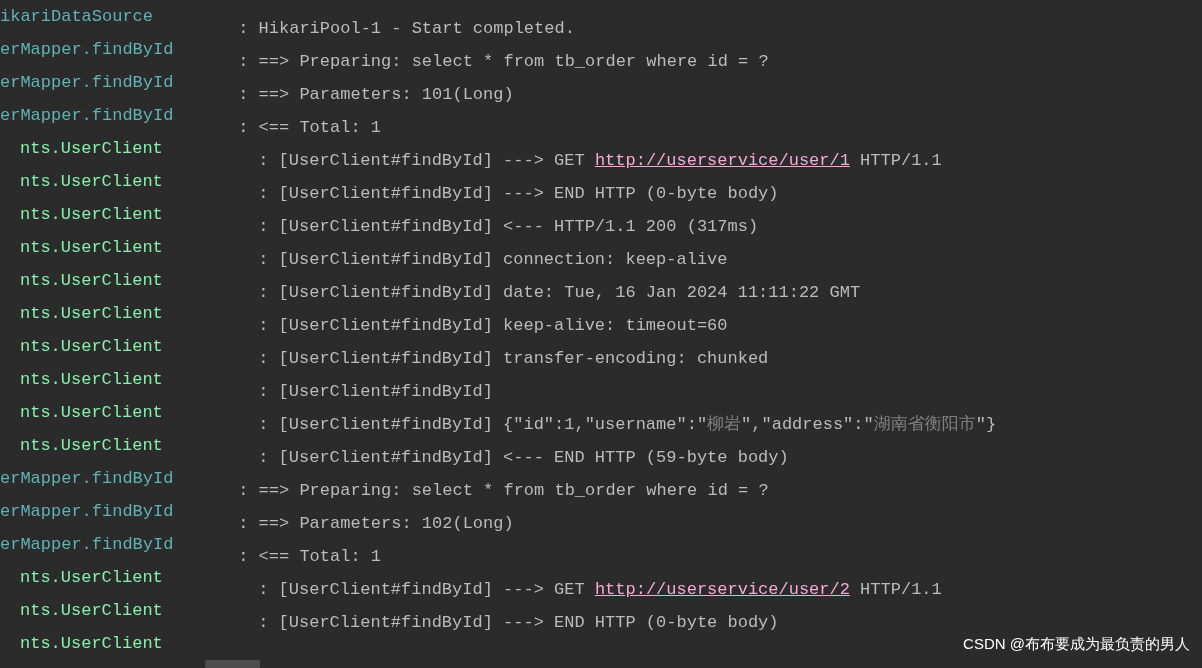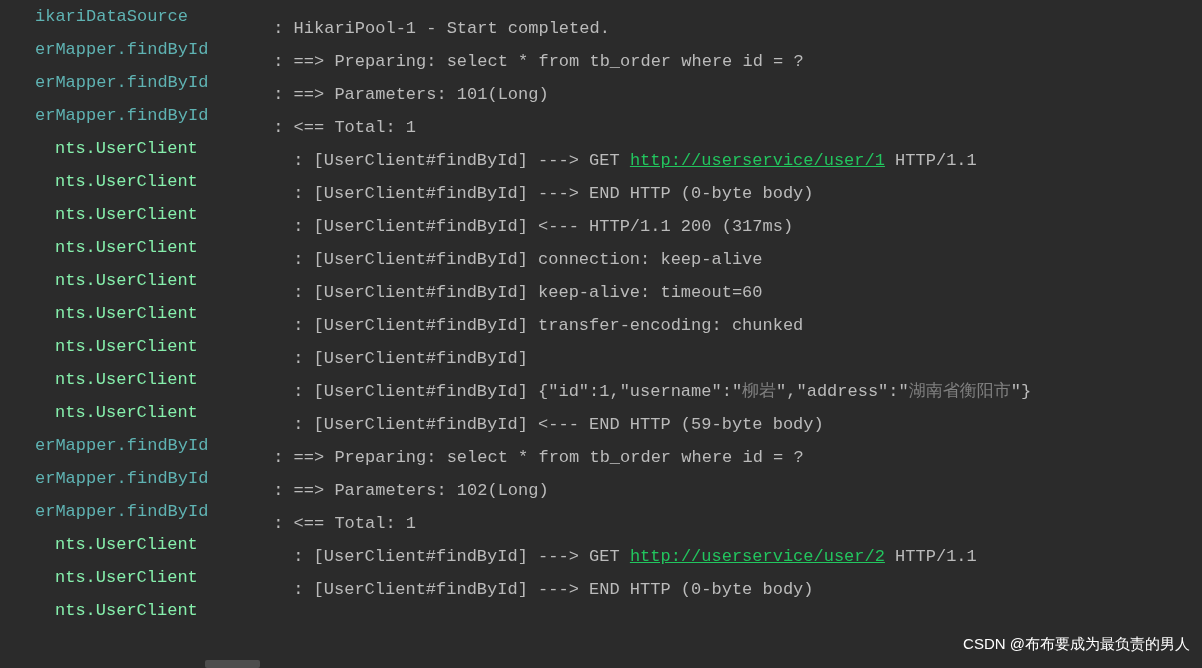--- a/index.html
+++ b/index.html
@@ -18,21 +18,20 @@
       height: 668px;
       position: relative;
     }
     .log-container {
       padding: 0;
       white-space: nowrap;
     }
     .log-line {
       display: block;
       height: 33px;
-      padding-left: 35px;
     }
     .source {
       color: #5fb3b3;
       display: inline-block;
       width: 228px;
       overflow: hidden;
     }
     .source-alt {
       color: #86efac;
       display: inline-block;
@@ -40,21 +39,21 @@
       overflow: hidden;
       margin-left: 20px;
     }
     .separator {
       color: #bbbbbb;
     }
     .msg {
       color: #bbbbbb;
     }
     .link {
-      color: #22c55e;
+      color: #f9a8d4;
       text-decoration: underline;
       cursor: pointer;
     }
     .chinese {
       color: #808080;
     }
     .watermark {
       position: absolute;
       bottom: 8px;
       right: 12px;
@@ -77,20 +76,21 @@
 
 <div class="log-container" id="log-output">
     <div class="log-line"><span class="source">ikariDataSource</span><span class="separator">   : </span><span class="msg">HikariPool-1 - Start completed.</span></div>
     <div class="log-line"><span class="source">erMapper.findById</span><span class="separator">   : </span><span class="msg">==&gt;  Preparing: select * from tb_order where id = ?</span></div>
     <div class="log-line"><span class="source">erMapper.findById</span><span class="separator">   : </span><span class="msg">==&gt; Parameters: 101(Long)</span></div>
     <div class="log-line"><span class="source">erMapper.findById</span><span class="separator">   : </span><span class="msg">&lt;==      Total: 1</span></div>
     <div class="log-line"><span class="source-alt">nts.UserClient</span><span class="separator">   : </span><span class="msg">[UserClient#findById] ---&gt; GET </span><span class="link">http://userservice/user/1</span><span class="msg"> HTTP/1.1</span></div>
     <div class="log-line"><span class="source-alt">nts.UserClient</span><span class="separator">   : </span><span class="msg">[UserClient#findById] ---&gt; END HTTP (0-byte body)</span></div>
     <div class="log-line"><span class="source-alt">nts.UserClient</span><span class="separator">   : </span><span class="msg">[UserClient#findById] &lt;--- HTTP/1.1 200 (317ms)</span></div>
     <div class="log-line"><span class="source-alt">nts.UserClient</span><span class="separator">   : </span><span class="msg">[UserClient#findById] connection: keep-alive</span></div>
+    <div class="log-line"><span class="source-alt">nts.UserClient</span><span class="separator">   : </span><span class="msg">[UserClient#findById] date: Tue, 16 Jan 2024 11:11:22 GMT</span></div>
     <div class="log-line"><span class="source-alt">nts.UserClient</span><span class="separator">   : </span><span class="msg">[UserClient#findById] keep-alive: timeout=60</span></div>
     <div class="log-line"><span class="source-alt">nts.UserClient</span><span class="separator">   : </span><span class="msg">[UserClient#findById] transfer-encoding: chunked</span></div>
     <div class="log-line"><span class="source-alt">nts.UserClient</span><span class="separator">   : </span><span class="msg">[UserClient#findById] </span></div>
     <div class="log-line"><span class="source-alt">nts.UserClient</span><span class="separator">   : </span><span class="msg">[UserClient#findById] {"id":1,"username":"</span><span class="chinese">柳岩</span><span class="msg">","address":"</span><span class="chinese">湖南省衡阳市</span><span class="msg">"}</span></div>
     <div class="log-line"><span class="source-alt">nts.UserClient</span><span class="separator">   : </span><span class="msg">[UserClient#findById] &lt;--- END HTTP (59-byte body)</span></div>
     <div class="log-line"><span class="source">erMapper.findById</span><span class="separator">   : </span><span class="msg">==&gt;  Preparing: select * from tb_order where id = ?</span></div>
     <div class="log-line"><span class="source">erMapper.findById</span><span class="separator">   : </span><span class="msg">==&gt; Parameters: 102(Long)</span></div>
     <div class="log-line"><span class="source">erMapper.findById</span><span class="separator">   : </span><span class="msg">&lt;==      Total: 1</span></div>
     <div class="log-line"><span class="source-alt">nts.UserClient</span><span class="separator">   : </span><span class="msg">[UserClient#findById] ---&gt; GET </span><span class="link">http://userservice/user/2</span><span class="msg"> HTTP/1.1</span></div>
     <div class="log-line"><span class="source-alt">nts.UserClient</span><span class="separator">   : </span><span class="msg">[UserClient#findById] ---&gt; END HTTP (0-byte body)</span></div>

